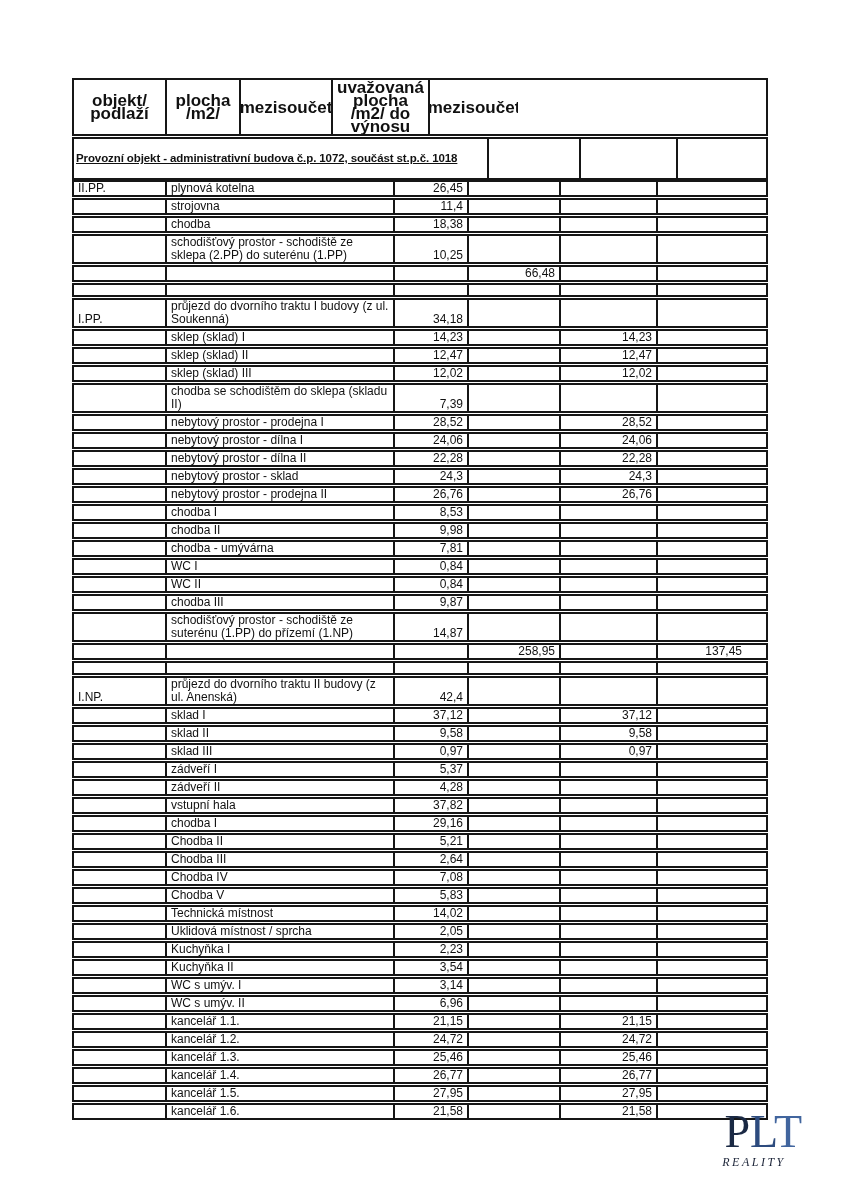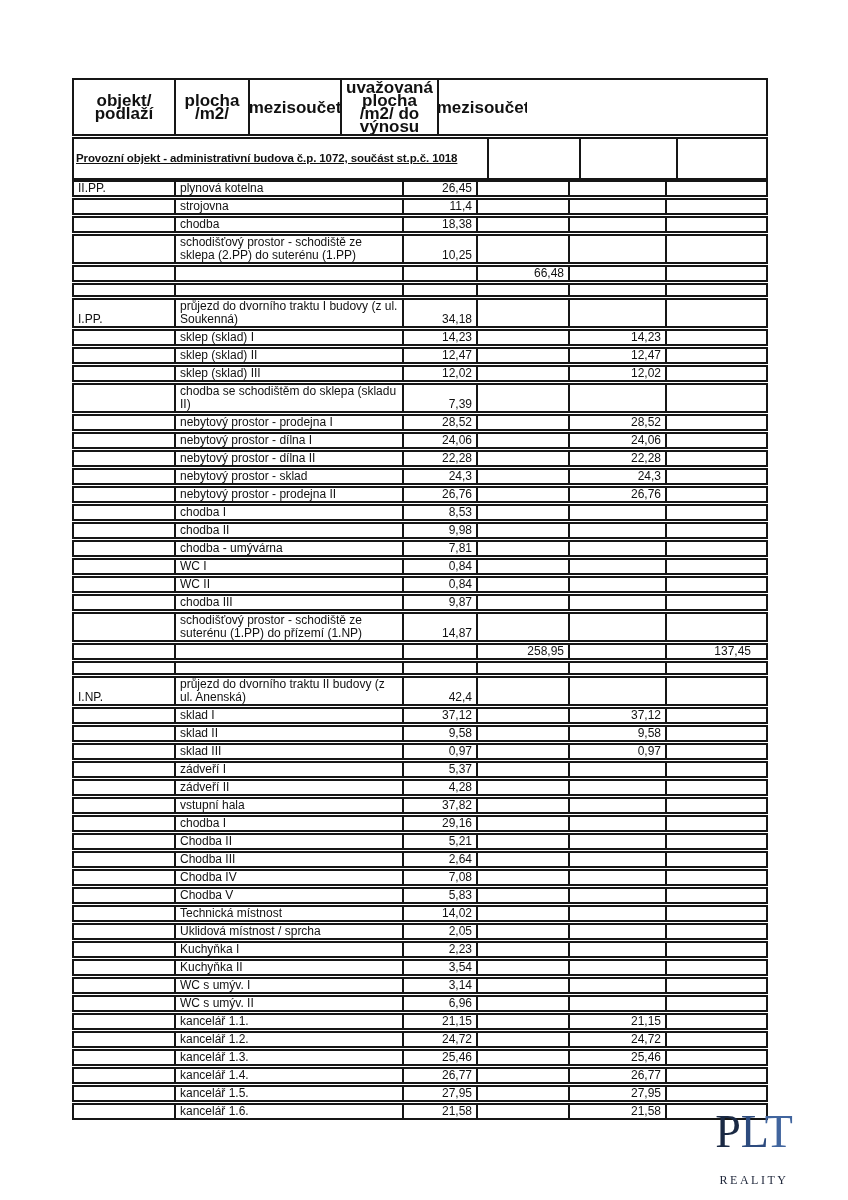--- a/index.html
+++ b/index.html
@@ -13,21 +13,21 @@
     display:flex; align-items:stretch; background:#fff;
     border:2px solid #161616; margin-top:1px;
   }
   .trow:first-child { margin-top:0; }
   .c {
     box-sizing:border-box; border-left:2px solid #161616;
     padding:0 4px; font-size:12px; line-height:13px; min-height:13px;
     overflow:hidden;
   }
   .c:first-child { border-left:0; }
-  .c1 { width:100px; }
+  .c1 { width:91px; }
   .c2 { width:228px; }
   .c3 { width:74px; }
   .c4 { width:92px; }
   .c5 { width:97px; }
   .c6 { width:90px; }
   .num { display:flex; align-items:flex-end; justify-content:flex-end; }
   .floor { display:flex; align-items:flex-end;border-radius:6px; }
   .header { min-height:54px; }
   .header .c {
     display:flex; align-items:center; justify-content:center;
@@ -36,22 +36,22 @@
   .section .merged {
     width:413px; font-weight:700; font-size:11.5px; letter-spacing:-0.1px;
     text-decoration:underline; white-space:nowrap; padding:13px 2px;
   }
   .short { height:14px; box-sizing:border-box; }
   .short .c { min-height:8px; }
   .logo {
     position:absolute; left:706px; top:1110px; width:96px; text-align:center;
     font-family:"Liberation Serif", serif;
   }
-  .logo-plt { font-size:46px; line-height:44px; font-weight:400; }
-  .logo-sub { font-size:12px; line-height:14px; letter-spacing:2.5px; margin-top:19px; }
+  .logo-plt { font-size:46px; line-height:44px; font-weight:400;text-align:right; }
+  .logo-sub { font-size:12px; line-height:14px; letter-spacing:2.5px; margin-top:1px;font-style:italic; }
 </style>
 </head>
 <body>
 
 <div class="page">
 
   <div class="sheet">
 
     <div class="trow header">
       <div class="c c1">objekt/ podlaží</div>

